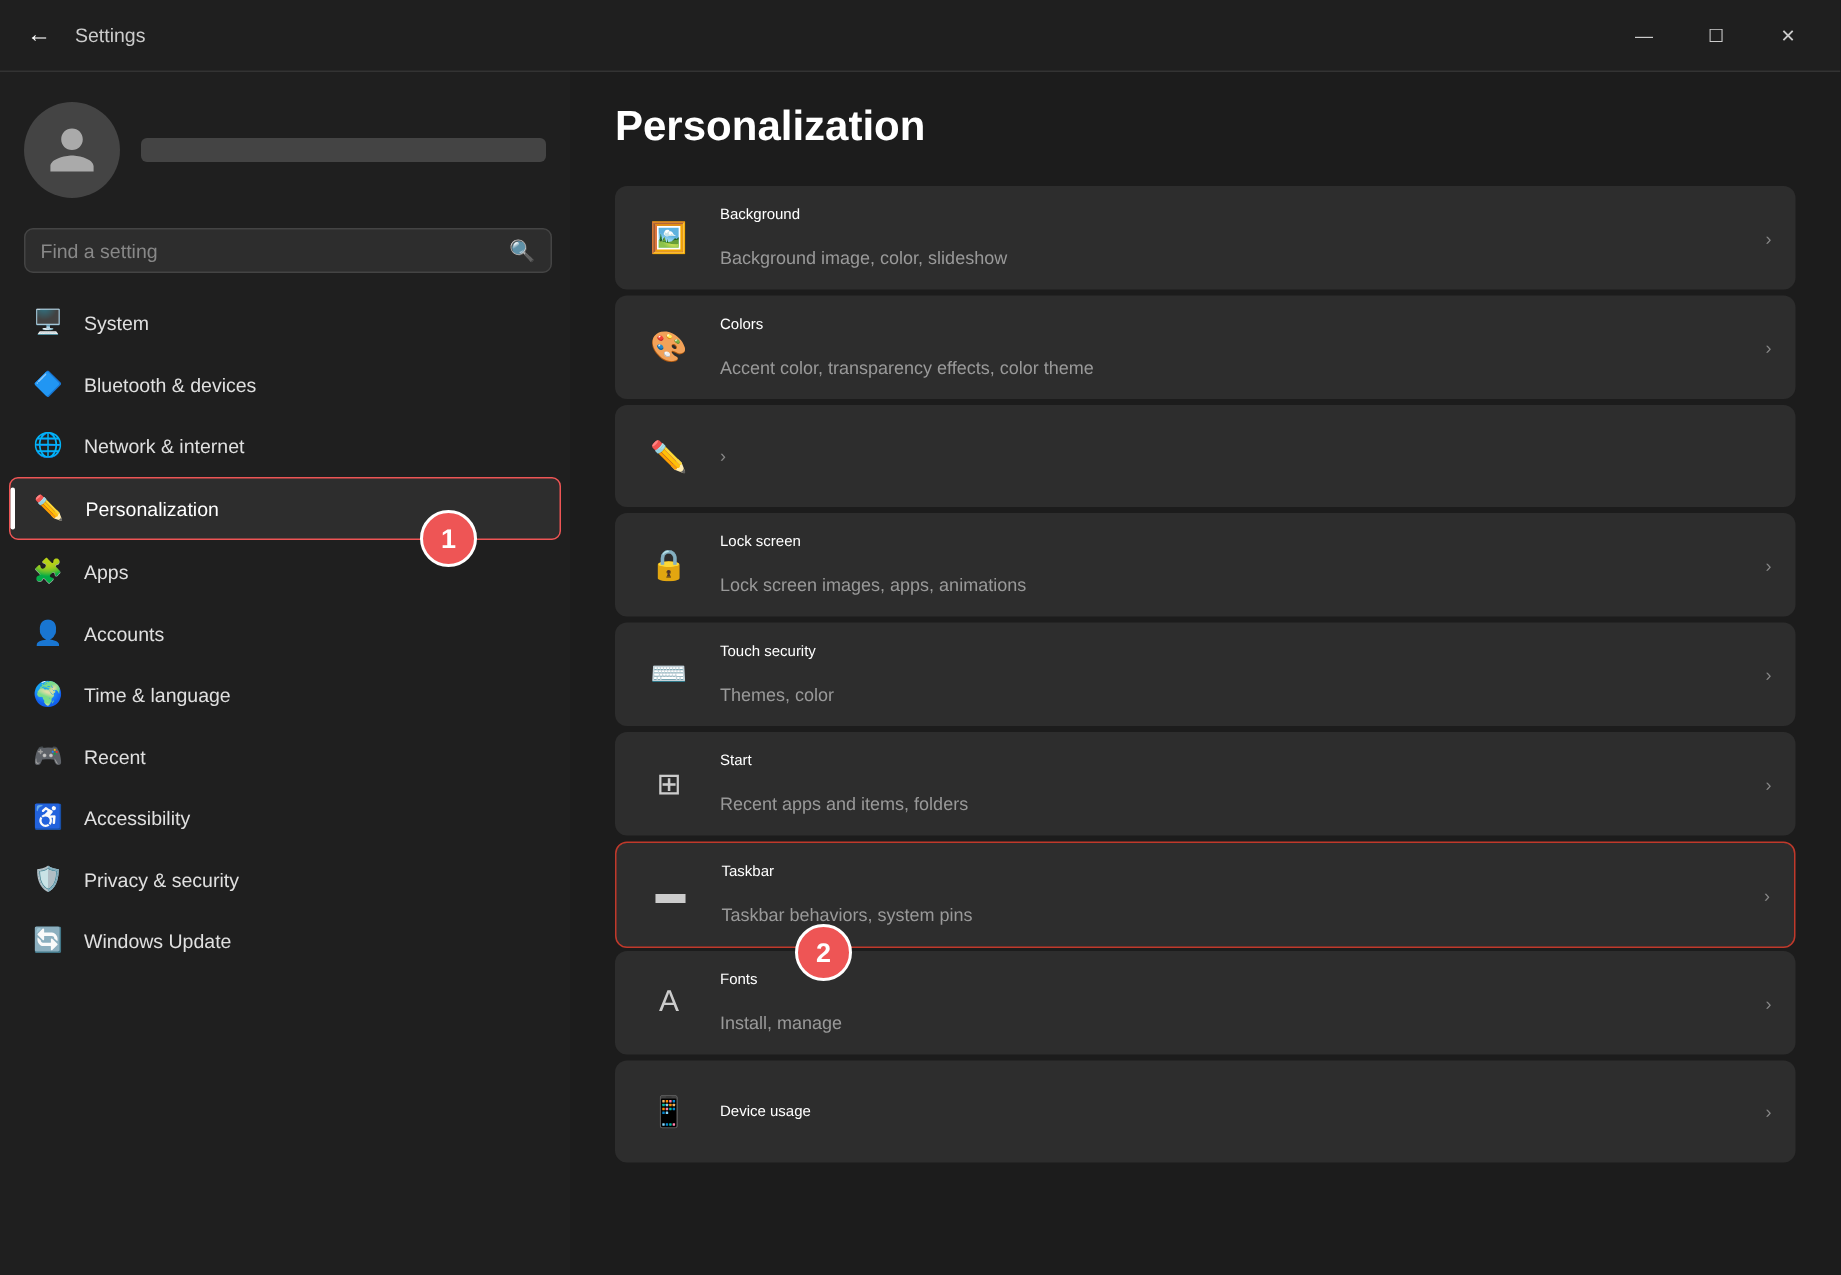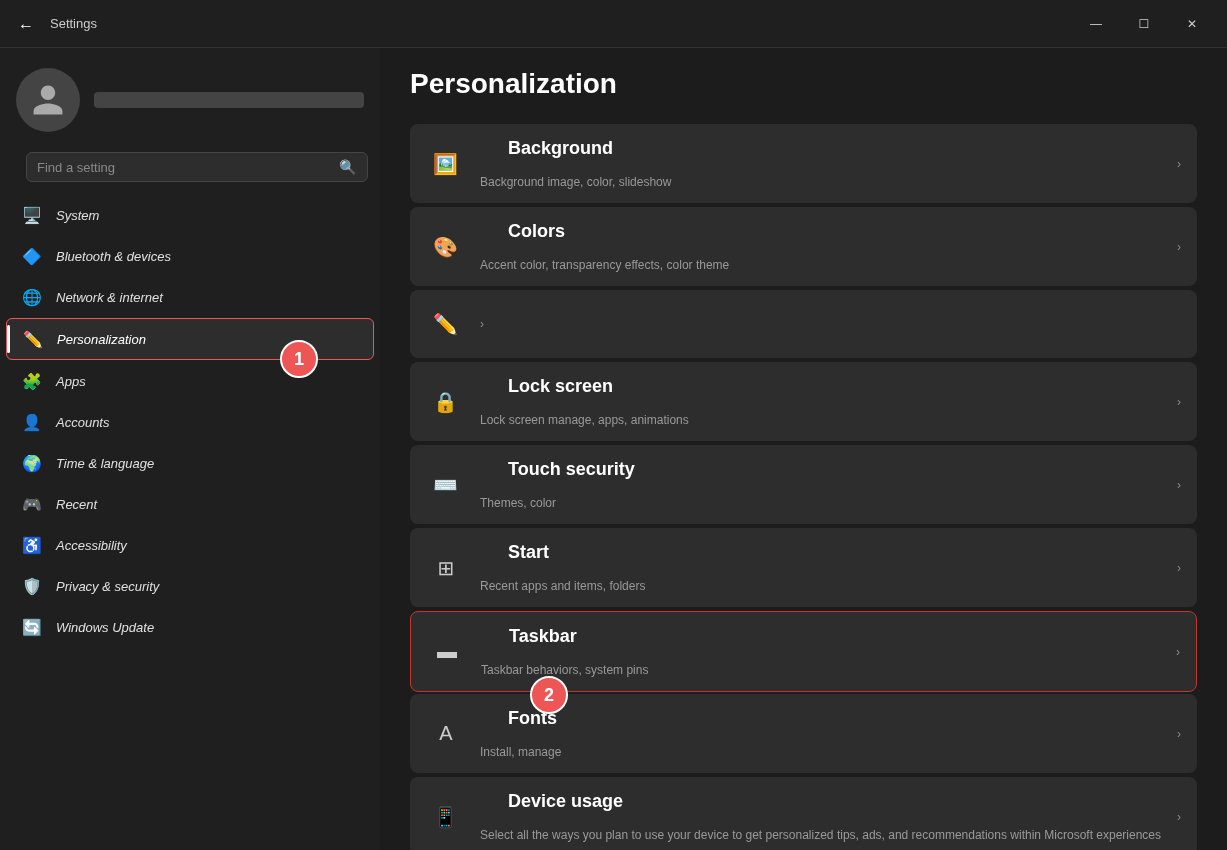--- a/index.html
+++ b/index.html
@@ -108,21 +108,21 @@
     }
     .profile-name-bar {
       flex: 1;
       height: 16px;
       background: #444;
       border-radius: 4px;
     }
 
     
     .search-container {
-      padding: 0 12px 12px 26px;
+      padding: 0 12px 12px 16px;
     }
     .search-box {
       display: flex;
       align-items: center;
       background: #2d2d2d;
       border: 1px solid #444;
       border-radius: 6px;
       padding: 6px 10px;
       gap: 8px;
     }
@@ -160,21 +160,20 @@
       height: 20px;
       display: flex;
       align-items: center;
       justify-content: center;
       font-size: 16px;
       flex-shrink: 0;
     }
     .nav-label {
       font-size: 13px;
       color: #e0e0e0;
-      font-style: italic;
     }
     .nav-item.active .nav-label {
       color: #fff;
     }
     
     .nav-item.active::before {
       content: '';
       position: absolute;
       left: 0;
       top: 6px;
@@ -224,24 +223,23 @@
       justify-content: center;
       font-size: 20px;
       color: #ccc;
       flex-shrink: 0;
       margin-right: 14px;
     }
     .settings-item-text {
       flex: 1;
     }
     .settings-item-title {
-      font-size: 18px;
+      font-size: 10px;
       color: #fff;
-      font-weight: 700;
-      margin-left: 28px;
+      font-weight: 400;
     }
     .settings-item-desc {
       font-size: 12px;
       color: #999;
       margin-top: 16px;
     }
     .settings-item-chevron {
       color: #888;
       font-size: 12px;
     }
@@ -376,21 +374,21 @@
     <span class="settings-item-chevron">›</span>
   </div>
         <div class="settings-item">
     <div class="settings-item-icon">✏️</div>
     <span class="settings-item-chevron">›</span>
   </div>
         <div class="settings-item">
     <div class="settings-item-icon">🔒</div>
     <div class="settings-item-text">
       <div class="settings-item-title">Lock screen</div>
-      <div class="settings-item-desc">Lock screen manage, apps, animations</div>
+      <div class="settings-item-desc">Lock screen images, apps, animations</div>
     </div>
     <span class="settings-item-chevron">›</span>
   </div>
         <div class="settings-item">
     <div class="settings-item-icon">⌨️</div>
     <div class="settings-item-text">
       <div class="settings-item-title">Touch security</div>
       <div class="settings-item-desc">Themes, color</div>
     </div>
     <span class="settings-item-chevron">›</span>
@@ -417,21 +415,20 @@
     <div class="settings-item-text">
       <div class="settings-item-title">Fonts</div>
       <div class="settings-item-desc">Install, manage</div>
     </div>
     <span class="settings-item-chevron">›</span>
   </div>
         <div class="settings-item">
     <div class="settings-item-icon">📱</div>
     <div class="settings-item-text">
       <div class="settings-item-title">Device usage</div>
-      <div class="settings-item-desc">Select all the ways you plan to use your device to get personalized tips, ads, and recommendations within Microsoft experiences</div>
     </div>
     <span class="settings-item-chevron">›</span>
   </div>
       </div>
 
   </div>
 
 </div>
 
 </body></html>

